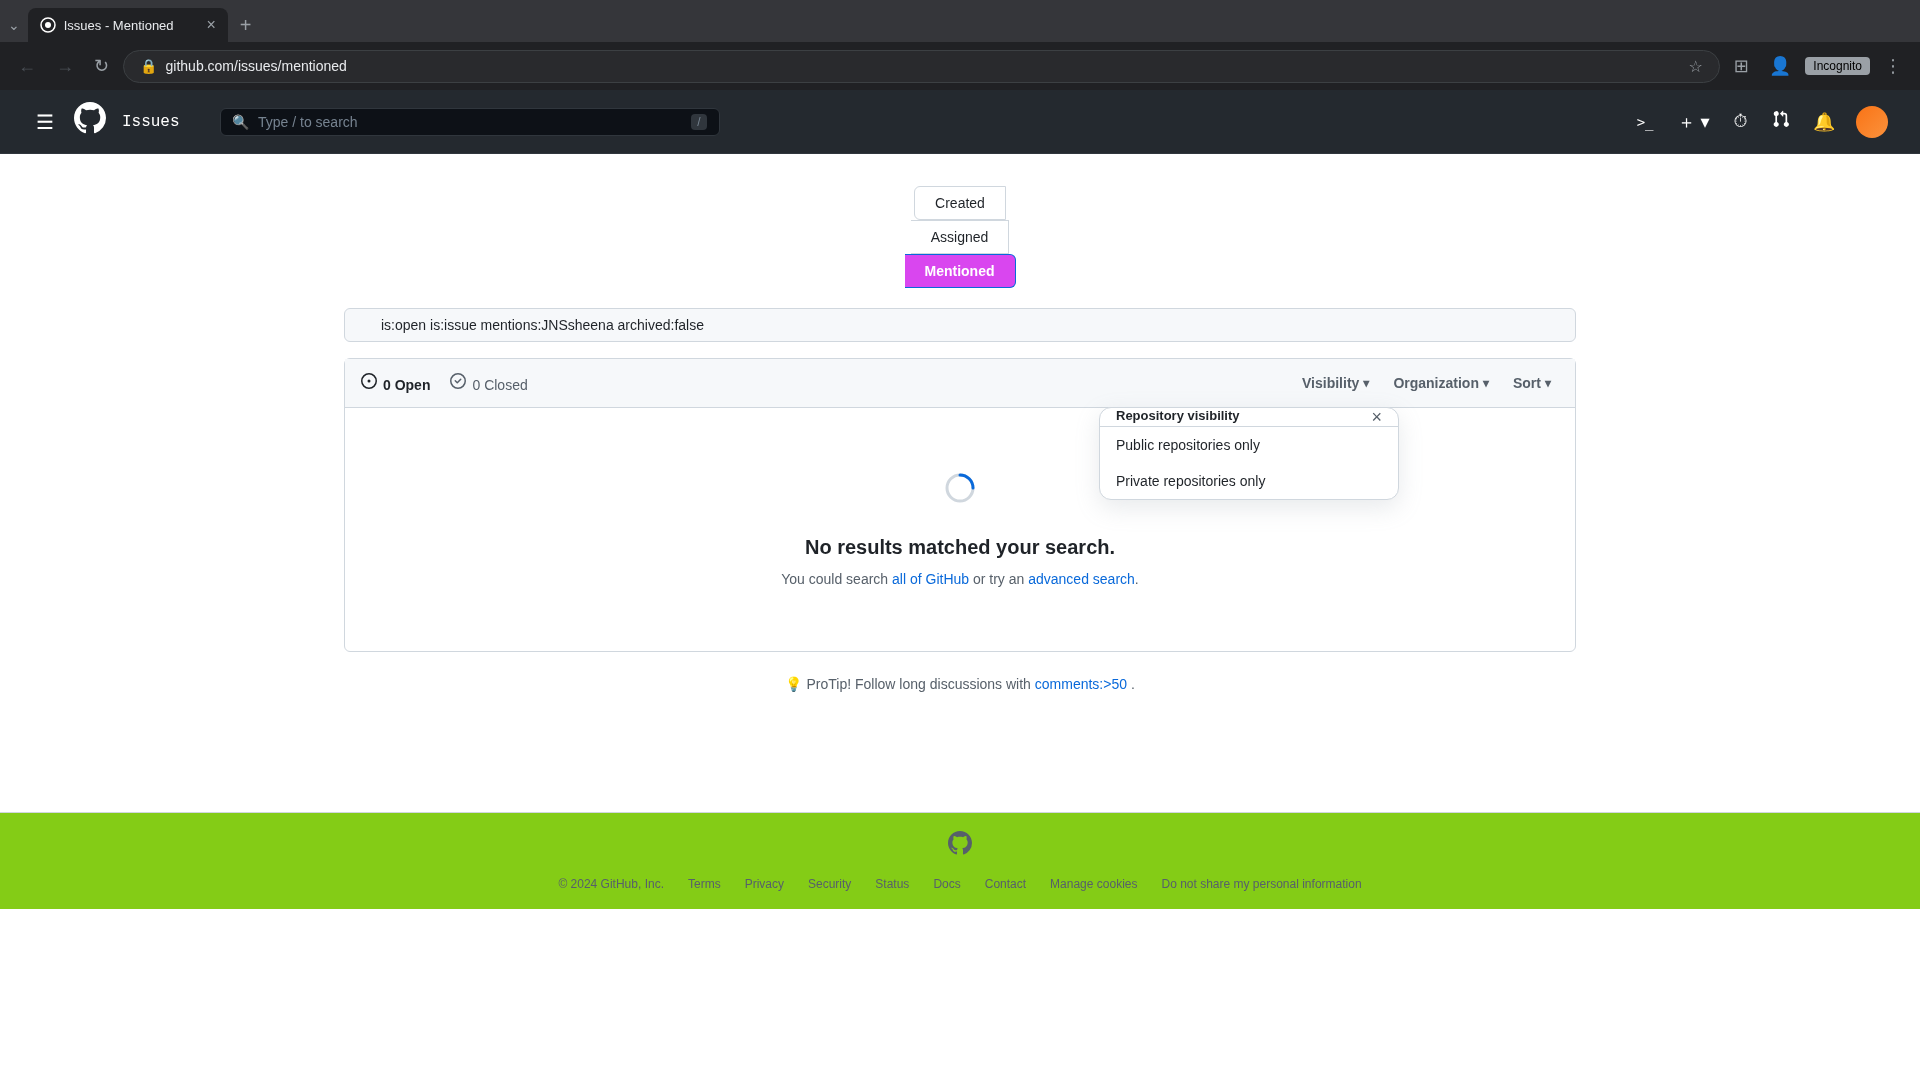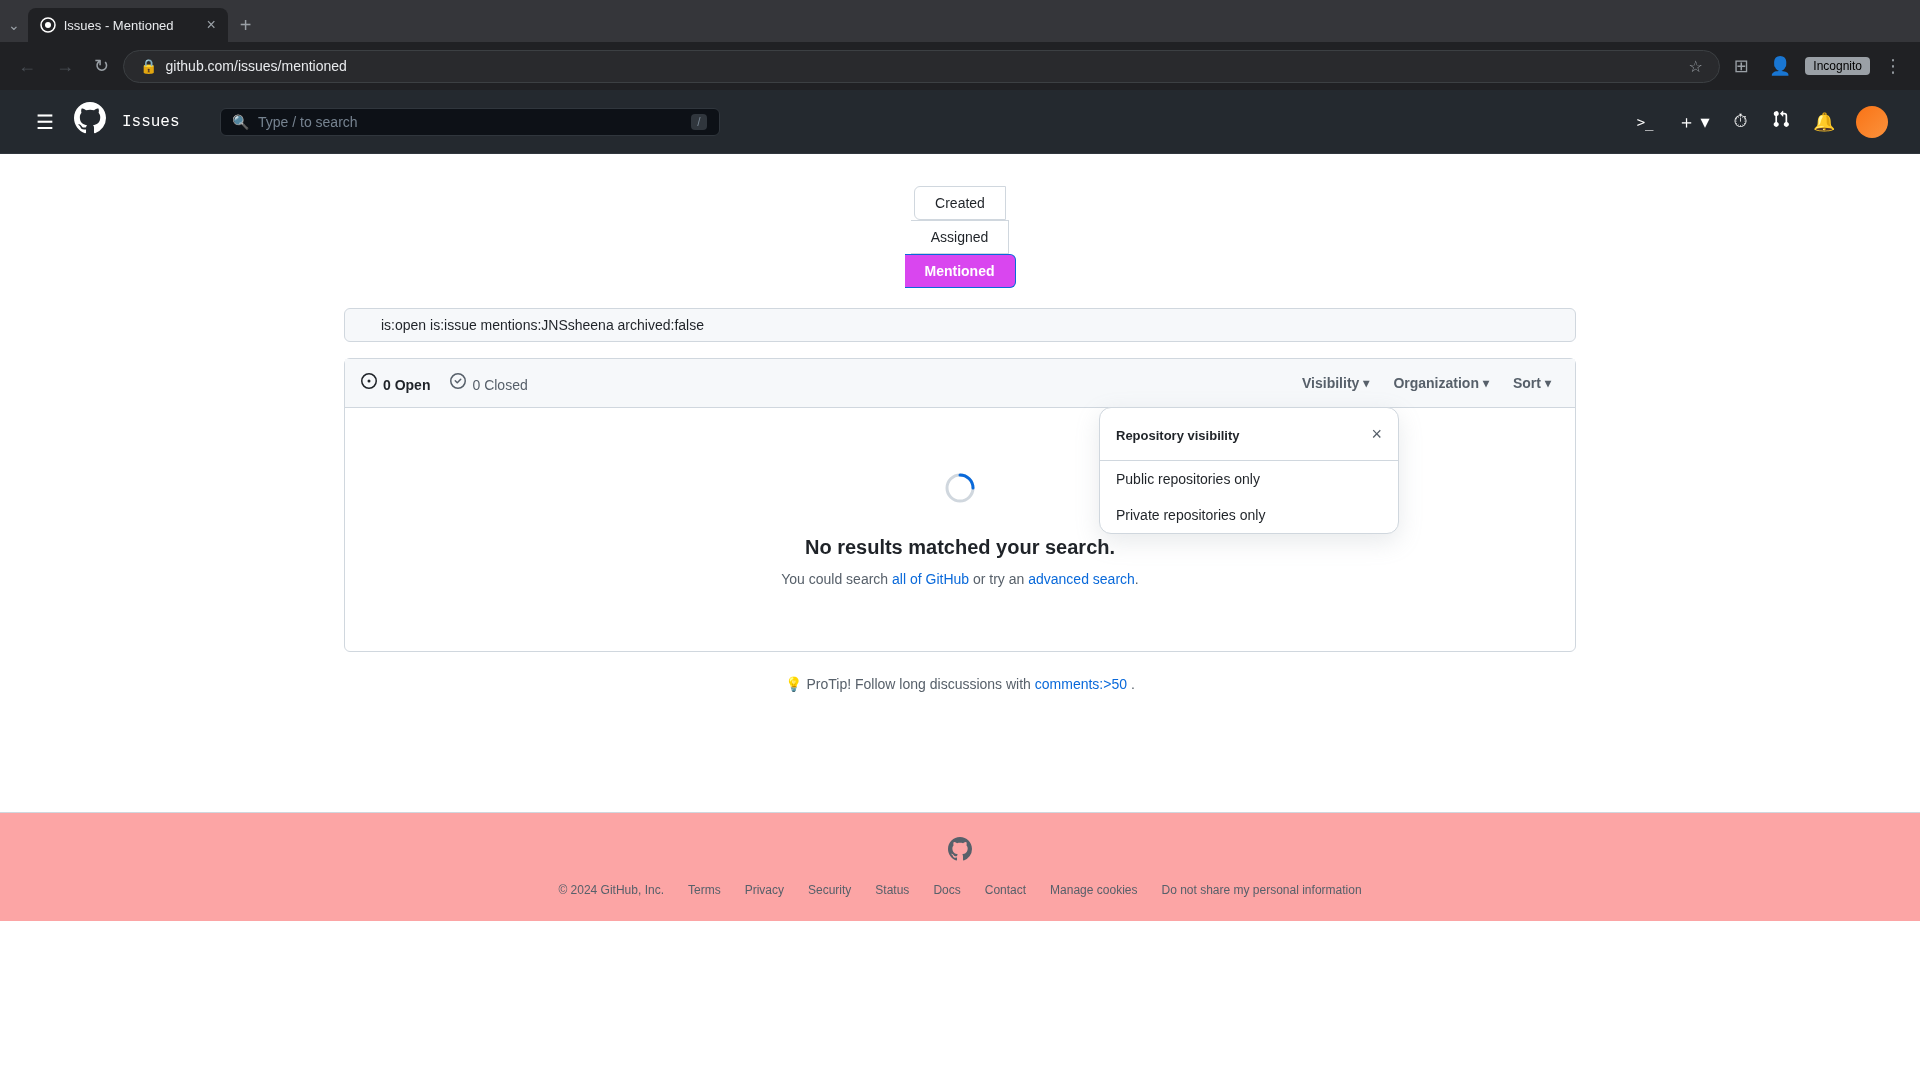--- a/index.html
+++ b/index.html
@@ -69,33 +69,33 @@
     .count-item { display: flex; align-items: flex-end; gap: 6px; color: #57606a; font-size: 14px; cursor: pointer; }
     .count-item.active { color: #1f2328; font-weight: 600; }
     .count-icon { font-size: 16px; }
     .issues-filters { display: flex; align-items: center; gap: 8px; position: relative; }
     .filter-btn { background: none; border: none; color: #57606a; font-size: 14px; cursor: pointer; padding: 4px 8px; display: flex; align-items: center; gap: 4px; font-weight: bold; }
     .filter-btn .chevron { font-size: 12px; }
 
     
     .dropdown-overlay { position: absolute; top: 36px; right: 160px; z-index: 100; }
     .dropdown-panel { background: #ffffff; border: 1px solid #d0d7de; border-radius: 12px; box-shadow: 0 8px 24px rgba(140,149,159,0.2); min-width: 300px; overflow: hidden; }
-    .dropdown-header { display: flex; align-items: flex-end; justify-content: space-between; padding: 17px 16px; border-bottom: 1px solid #d0d7de; }
+    .dropdown-header { display: flex; align-items: flex-start; justify-content: space-between; padding: 0 16px; border-bottom: 1px solid #d0d7de; }
     .dropdown-title { font-size: 13px; font-weight: 600; color: #1f2328; }
     .dropdown-close { background: none; border: none; color: #57606a; cursor: pointer; font-size: 18px; line-height: 1; padding: 0; }
     .dropdown-item { padding: 10px 16px; font-size: 14px; color: #1f2328; cursor: pointer; display: flex; align-items: center; }
 
     
     .empty-state { padding: 64px 32px; text-align: center; }
     .empty-title { font-size: 20px; font-weight: 600; color: #1f2328; margin-bottom: 12px; }
     .empty-desc { font-size: 14px; color: #57606a; }
     .empty-link { color: #0969da; text-decoration: none; }
 
     
-    .gh-footer { background: #fca5a5; border-top: 1px solid #d0d7de; padding: 24px; margin-top: 64px; }
+    .gh-footer { background: #84cc16; border-top: 1px solid #d0d7de; padding: 18px; margin-top: 64px; }
     .footer-inner { max-width: 1280px; margin: 0 auto; display: flex; flex-direction: column; align-items: center; gap: 16px; }
     .footer-logo { color: #57606a; font-size: 24px; }
     .footer-links { display: flex; gap: 24px; flex-wrap: wrap; justify-content: center; }
     .footer-link { color: #57606a; font-size: 12px; text-decoration: none; }
 
     
     .protip { text-align: center; padding: 24px; color: #57606a; font-size: 14px; }
     .protip-link { color: #0969da; text-decoration: none; }
 
     

